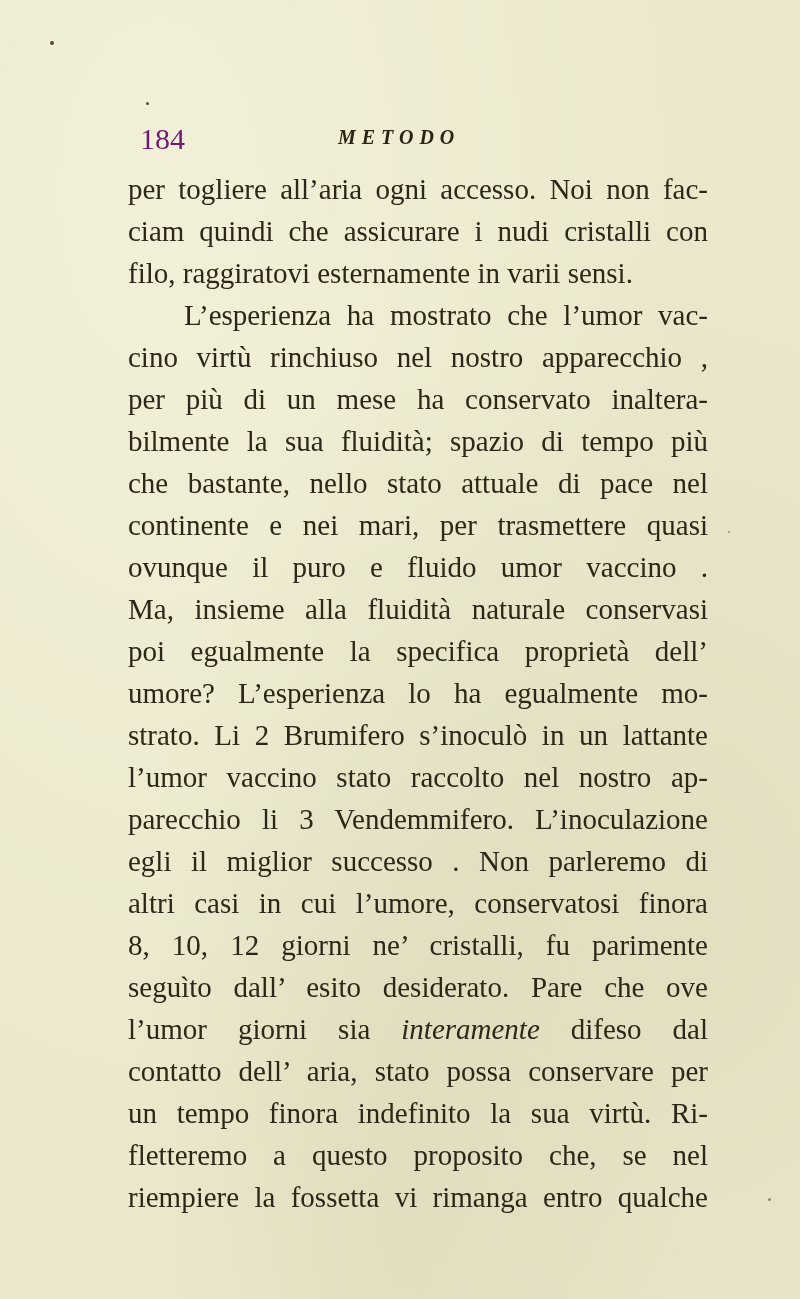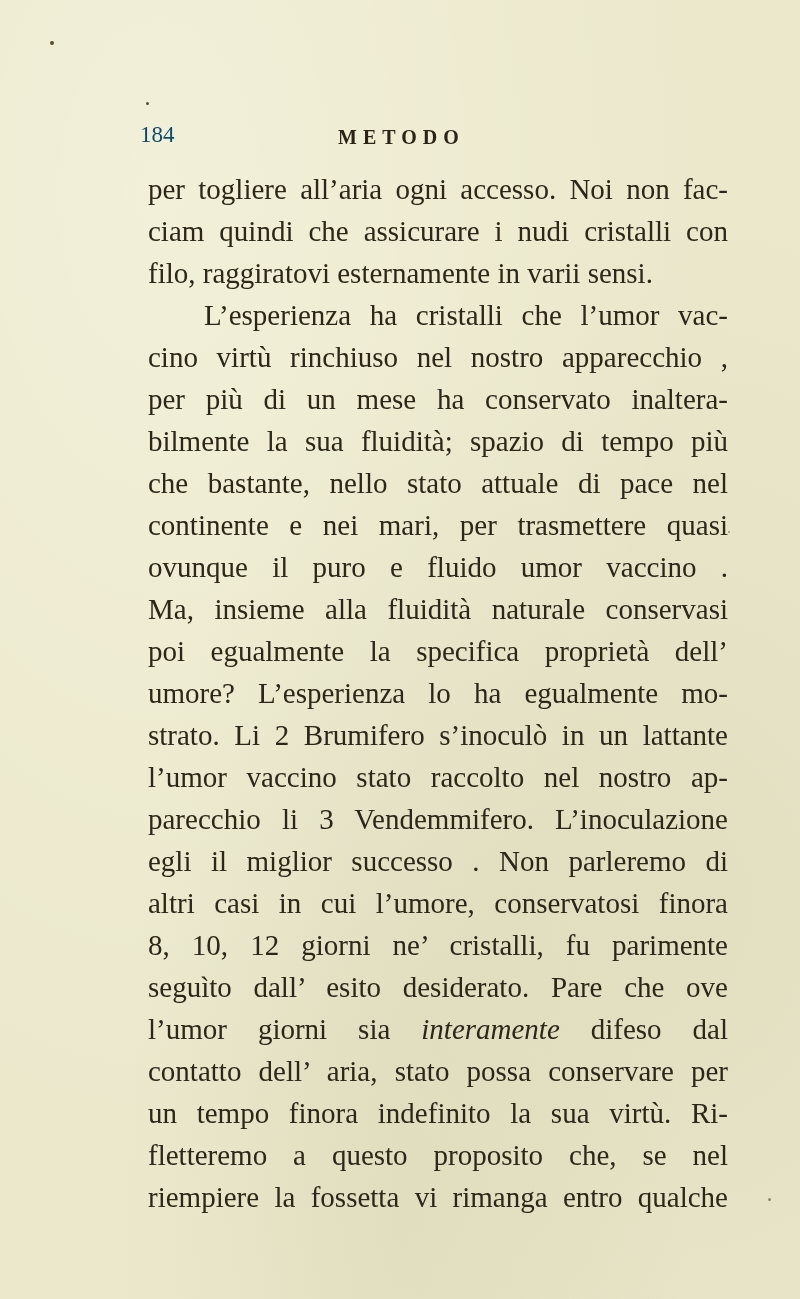--- a/index.html
+++ b/index.html
@@ -30,39 +30,39 @@
       position: absolute;
       top: 122px;
       left: 140px;
       width: 560px;
       height: 40px;
     }
     .page-number {
       position: absolute;
       left: 0;
       top: 0;
-      font-size: 23px;
+      font-size: 30px;
       letter-spacing: 0px;
-      color: #0c4a6e;
+      color: #701a75;
     }
     .running-title {
       position: absolute;
       left: 198px;
       top: 4px;
       font-size: 20px;
+      font-style: italic;
       font-weight: bold;
       letter-spacing: 6px;
       color: #2b2416;
     }
     .body-text {
       position: absolute;
       left: 128px;
       top: 168px;
       width: 580px;
-      margin-left: 20px;
     }
     .line {
       display: block;
       height: 42px;
       line-height: 42px;
       font-size: 29px;
       white-space: nowrap;
       text-align: justify;
       text-align-last: justify;
       width: 580px;
@@ -90,21 +90,21 @@
 
   <div class="running-head">
     <span class="page-number">184</span>
     <span class="running-title">METODO</span>
   </div>
 
   <div class="body-text">
     <span class="line">per togliere all’aria ogni accesso. Noi non fac-</span>
     <span class="line">ciam quindi che assicurare i nudi cristalli con</span>
     <span class="line" style="text-align-last:left;">filo, raggiratovi esternamente in varii sensi.</span>
-    <span class="line indent">L’esperienza ha cristalli che l’umor vac-</span>
+    <span class="line indent">L’esperienza ha mostrato che l’umor vac-</span>
     <span class="line">cino virtù rinchiuso nel nostro apparecchio ,</span>
     <span class="line">per più di un mese ha conservato inaltera-</span>
     <span class="line">bilmente la sua fluidità; spazio di tempo più</span>
     <span class="line">che bastante, nello stato attuale di pace nel</span>
     <span class="line">continente e nei mari, per trasmettere quasi</span>
     <span class="line">ovunque il puro e fluido umor vaccino .</span>
     <span class="line">Ma, insieme alla fluidità naturale conservasi</span>
     <span class="line">poi egualmente la specifica proprietà dell’</span>
     <span class="line">umore? L’esperienza lo ha egualmente mo-</span>
     <span class="line">strato. Li 2 Brumifero s’inoculò in un lattante</span>

